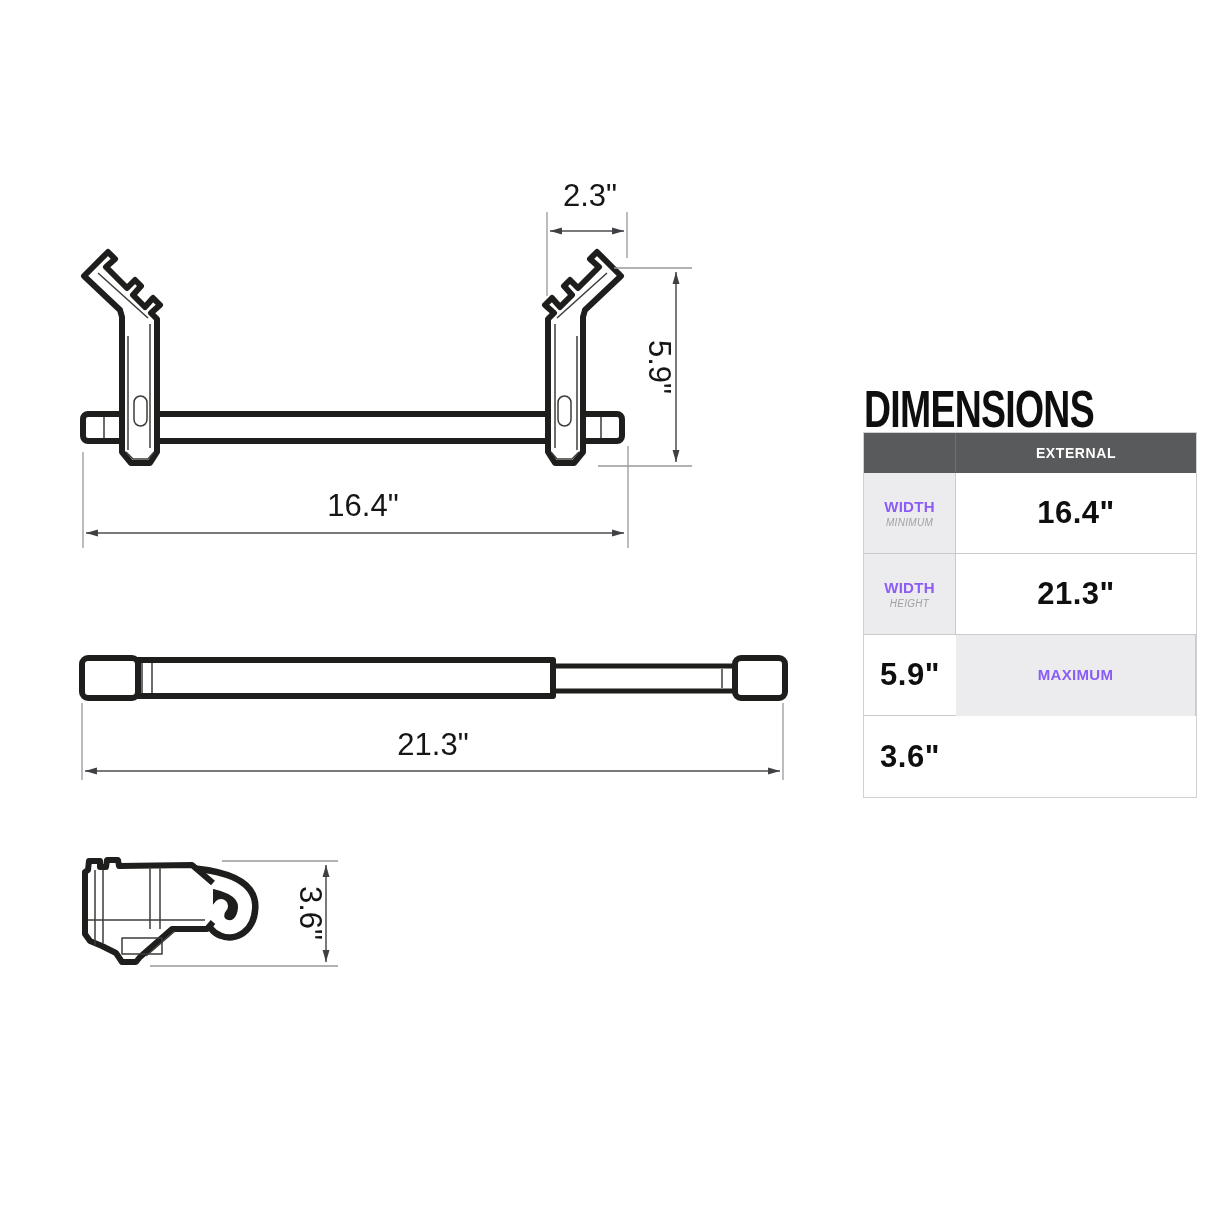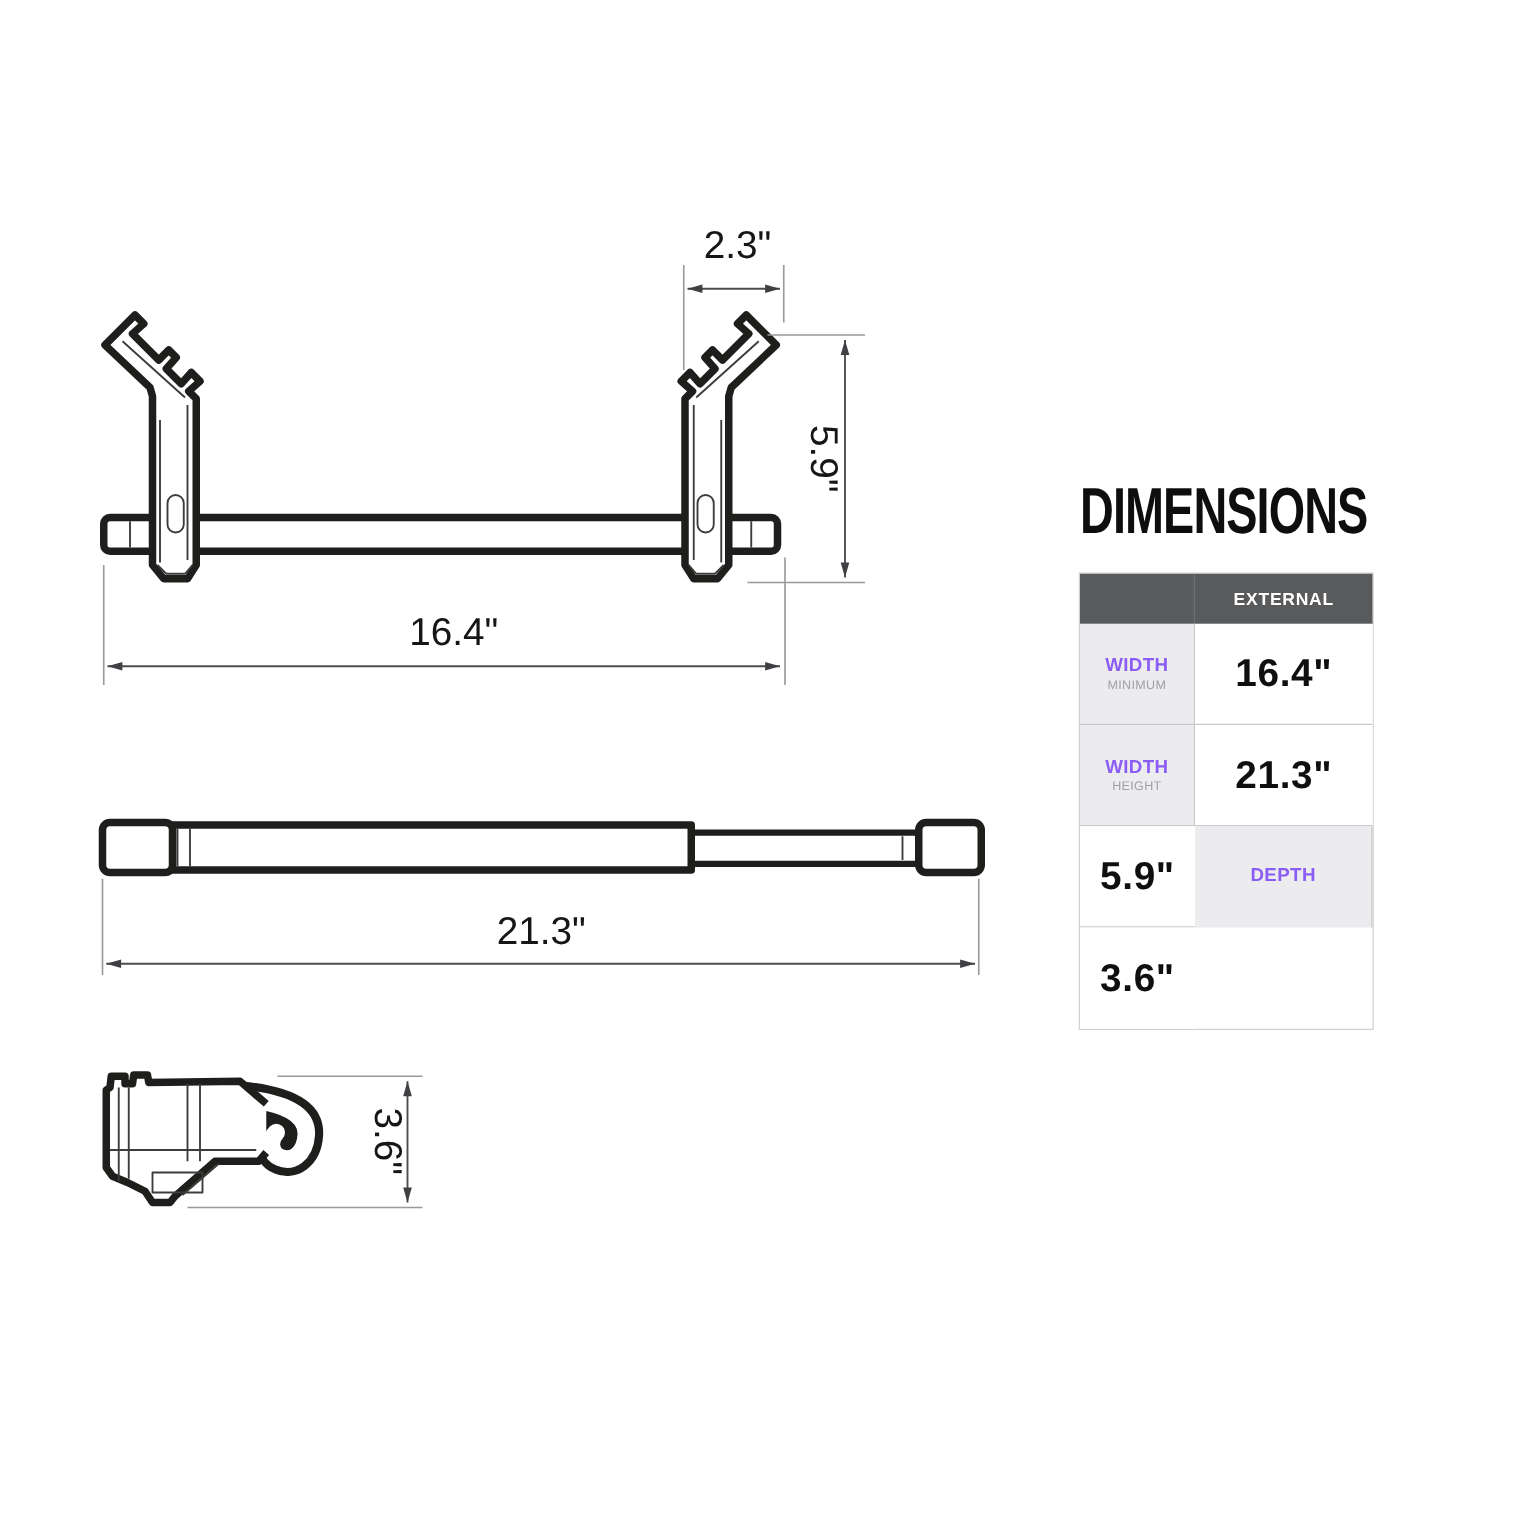--- a/index.html
+++ b/index.html
@@ -54,22 +54,22 @@
     letter-spacing: -1px;
     color: #0e0e0e;
     transform: scaleX(0.72);
     transform-origin: 0 0;
     white-space: nowrap;
     line-height: 1.0;
   }
   .spec-table {
     position: absolute;
     left: 863px;
-    top: 458px;
-    width: 236px;
+    top: 432px;
+    width: 334px;
     box-sizing: border-box;
     border: 1px solid #d0d1d3;
     display: grid;
     grid-template-columns: 92px 1fr;
     grid-template-rows: 40px 81px 81px 81px 81px;
   }
   .cell {
     box-sizing: border-box;
     display: flex;
     flex-direction: column;
@@ -101,20 +101,21 @@
     font-size: 15px;
     font-weight: bold;
     color: #8b5cf6;
     letter-spacing: 0.3px;
   }
   .label-sub {
     font-size: 10px;
     color: #a0a1a4;
     letter-spacing: 0.3px;
     margin-top: 2px;
+    font-style: italic;
   }
   .value-cell { background: #ffffff; }
   .value-text {
     font-size: 31px;
     font-weight: bold;
     color: #0f0f0f;
     letter-spacing: 0.5px;
   }
 </style>
 </head>
@@ -233,21 +234,21 @@
     </div>
     <div class="cell value-cell">
       <span class="value-text">21.3"</span>
     </div>
 
     <div class="cell value-cell">
       <span class="value-text">5.9"</span>
     </div>
 
     <div class="cell label-cell row-last">
-      <span class="label-main">DEPTH</span>
+      <span class="label-main">MAXIMUM</span>
       <span class="label-sub"></span>
     </div>
     <div class="cell value-cell row-last">
       <span class="value-text">3.6"</span>
     </div>
   </div>
 
 </div>
 
 </body></html>

